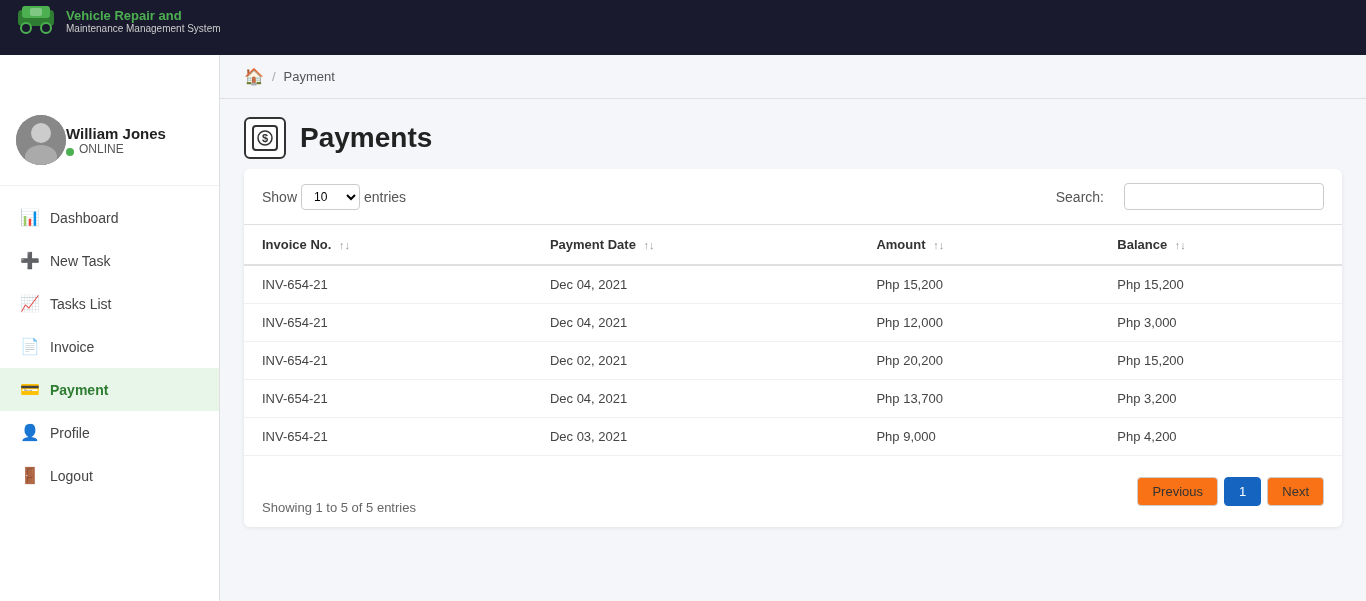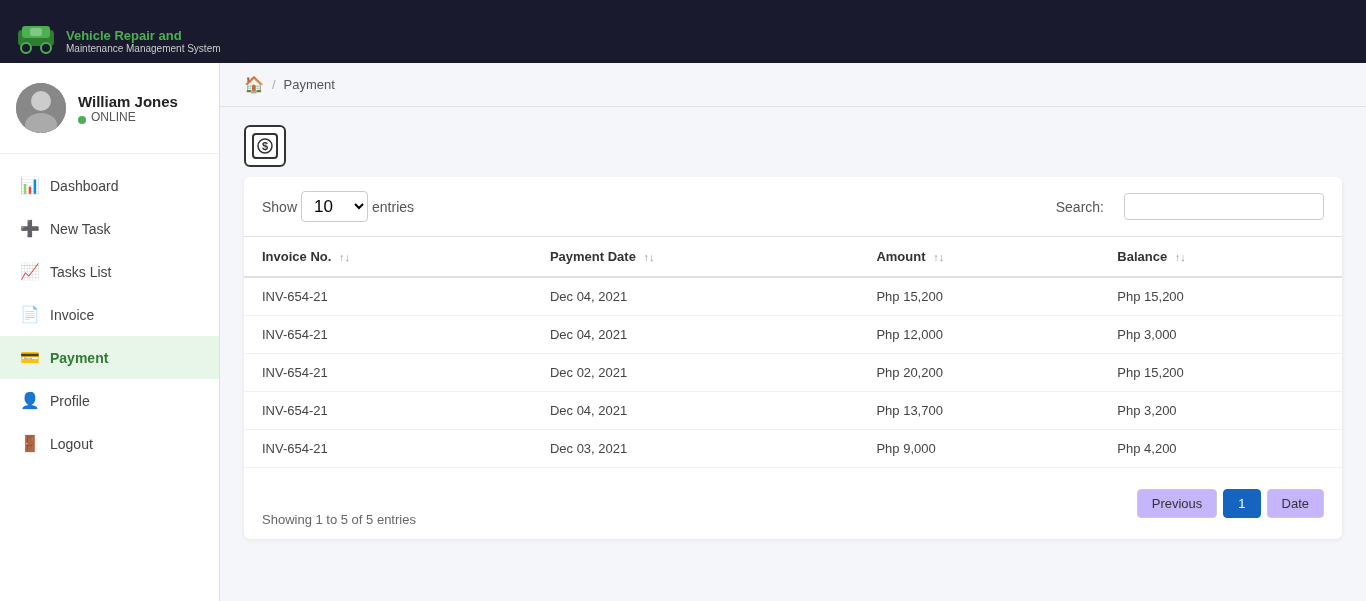--- a/index.html
+++ b/index.html
@@ -1,23 +1,23 @@
 <!DOCTYPE html>
 <html><head>
   <meta charset="utf-8">
   <style>
     * { box-sizing: border-box; margin: 0; padding: 0; }
     body { font-family: Arial, sans-serif; font-size: 14px; background: #f4f6f9; display: flex; flex-direction: column; height: 601px; overflow: hidden; }
 
     
     .topbar {
       background: #1a1a2e;
-      height: 63px;
-      display: flex;
-      align-items: flex-end;
+      height: 55px;
+      display: flex;
+      align-items: flex-start;
       padding: 0 16px;
       flex-shrink: 0;
     }
     .topbar-logo {
       display: flex;
       align-items: center;
       gap: 10px;
       color: #fff;
       font-size: 12px;
     }
@@ -39,22 +39,22 @@
       border-right: 1px solid #e0e0e0;
       display: flex;
       flex-direction: column;
       flex-shrink: 0;
       overflow-y: auto;
     }
     .user-info {
       padding: 20px 16px;
       display: flex;
       align-items: center;
-      gap: 12px;
       border-bottom: 1px solid #f0f0f0;
+      margin-top: 40px;
     }
     .user-avatar {
       width: 50px;
       height: 50px;
       border-radius: 50%;
       background: #888;
       display: flex;
       align-items: center;
       justify-content: center;
       overflow: hidden;
@@ -152,21 +152,21 @@
     .show-entries {
       display: flex;
       align-items: center;
       gap: 4px;
       color: #555;
     }
     .show-entries select {
       padding: 4px 8px;
       border: 1px solid #ccc;
       border-radius: 4px;
-      font-size: 17px;
+      font-size: 12px;
       background: #fff;
       cursor: pointer;
     }
     .search-box {
       display: flex;
       align-items: center;
       gap: 20px;
       color: #555;
     }
     .search-box input {
@@ -212,21 +212,21 @@
       justify-content: space-between;
       padding: 12px 18px;
       border-top: 1px solid #f0f0f0;
     }
     .pagination-info { font-size: 13px; color: #666; margin-top: 32px; }
     .pagination-buttons { display: flex; gap: 6px; align-items: center; }
     .page-btn {
       padding: 6px 14px;
       border: 1px solid #ccc;
       border-radius: 4px;
-      background: #c4b5fd;
+      background: #f97316;
       cursor: pointer;
       font-size: 13px;
       color: #333;
     }
     .page-btn.active {
       background: #1565c0;
       color: #fff;
       border-color: #1565c0;
     }
   </style>
@@ -311,20 +311,21 @@
     </div>
 
     <div class="page-title-section">
       <div class="page-title-icon">
         <svg width="28" height="28" viewBox="0 0 28 28" fill="none">
           <rect x="2" y="2" width="24" height="24" rx="3" stroke="#333" stroke-width="2" fill="white"></rect>
           <circle cx="14" cy="14" r="7" stroke="#333" stroke-width="1.5" fill="none"></circle>
           <text x="14" y="18" text-anchor="middle" font-size="11" fill="#333" font-weight="bold">$</text>
         </svg>
       </div>
+      <h1 class="page-title-text">Payments</h1>
     </div>
 
     <div class="table-container">
       <div class="table-card">
 
         <div class="table-controls">
           <div class="show-entries">
             <span>Show</span>
             <select>
               <option value="10">10</option>
@@ -393,19 +394,19 @@
       <td>Php 4,200</td>
     </tr>
             </tbody>
         </table>
 
         <div class="pagination-section">
           <span class="pagination-info">Showing 1 to 5 of 5 entries</span>
           <div class="pagination-buttons">
             <button class="page-btn">Previous</button>
             <button class="page-btn active">1</button>
-            <button class="page-btn">Date</button>
+            <button class="page-btn">Next</button>
           </div>
         </div>
       </div>
     </div>
   </div>
 </div>
 
 </body></html>

